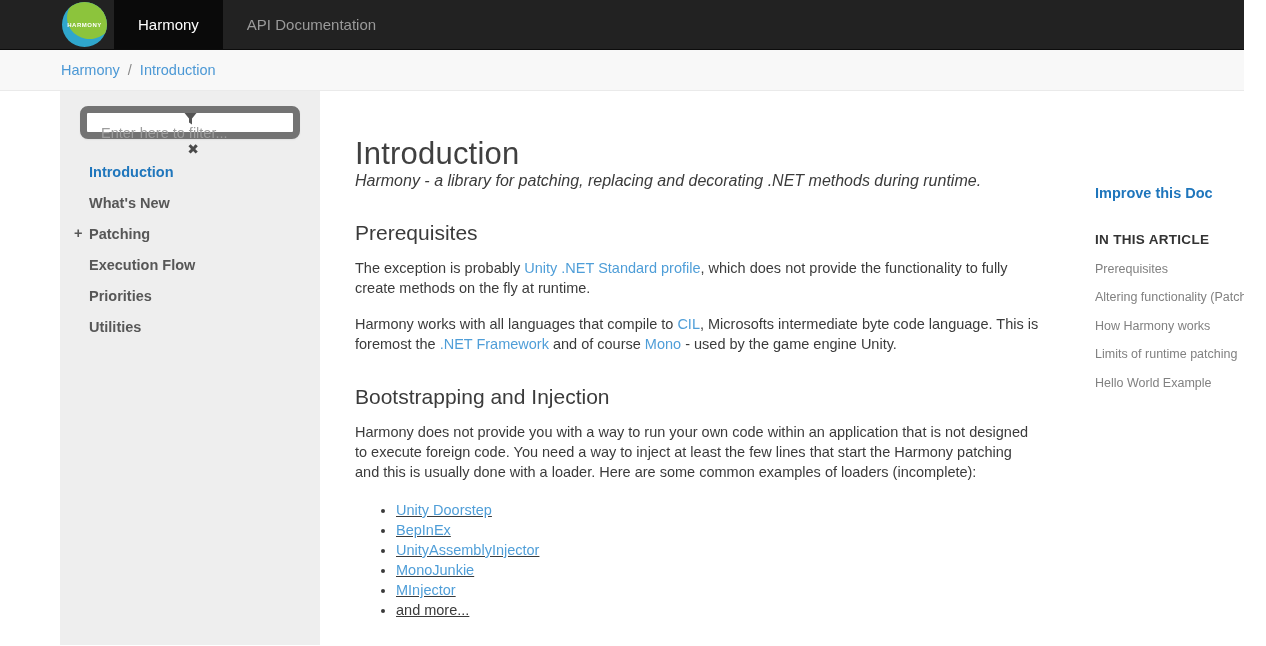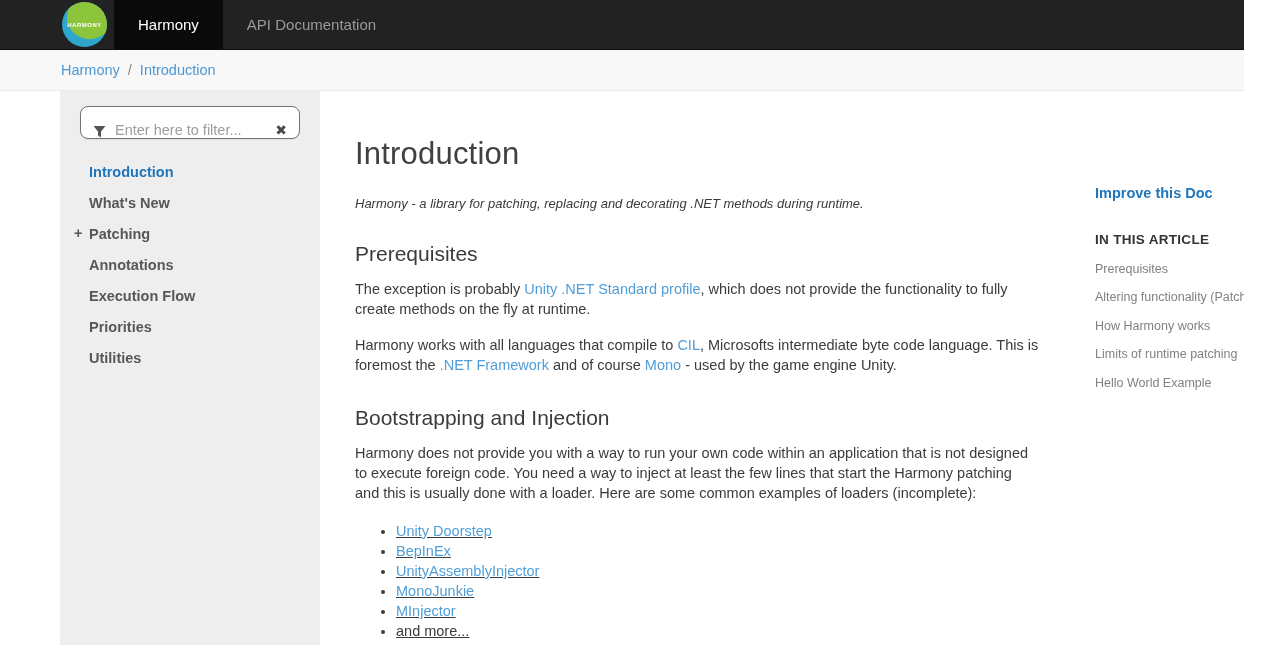--- a/index.html
+++ b/index.html
@@ -27,40 +27,40 @@
   .crumbbar { height:41px; background:#f8f8f8; border-bottom:1px solid #eaeaea;
               display:flex; align-items:center; padding-left:61px; font-size:14.5px; }
   .crumb { color:#4b98d5; text-decoration:none; cursor:pointer; }
   .crumb-sep { color:#8a8a8a; margin:0 8px; }
 
   
   .layout { display:flex; align-items:stretch; height:554px; padding-left:60px; background:#fff; }
 
   
   .sidenav { width:260px; flex:0 0 auto; background:#eee; }
-  .filterbox { margin:15px 20px 0; height:33px; background:#fff; border:1px solid #737373;
-               border-radius:8px; display:flex; align-items:flex-end; padding:0 12px;
-               box-shadow:0 1px 2px rgba(0,0,0,.06); }
+  .filterbox { margin:15px 20px 0; height:33px; background:#fff; border:7px solid #737373;
+               border-radius:8px; display:flex; align-items:center; padding:0 12px;
+               box-shadow:0 1px 2px rgba(0,0,0,.06);flex-direction:column; }
   .filter-icon { flex:0 0 auto; display:block; }
   .filterbox input { border:none; outline:none; background:transparent; flex:1; min-width:0;
                      margin-left:9px; font-size:14.5px; color:#333;
                      font-family:"Liberation Sans","DejaVu Sans",sans-serif; }
   .filterbox input::placeholder { color:#9d9d9d; }
   .clear { color:#4a4a4a; font-size:14px; font-weight:bold; cursor:pointer; margin-left:6px; }
   .nav { list-style:none; margin-top:17px; }
   .nav-item { position:relative; padding:7.5px 6px 7.5px 29px; font-size:14.5px; font-weight:bold;
               color:#575757; cursor:pointer; }
   .nav-item[data-active="true"] { color:#1f76bc; }
   .plus { display:none; position:absolute; left:14px; top:7px; color:#575757; }
   .nav-item[data-expandable="true"] .plus { display:block; }
 
   
   .main { width:685px; flex:0 0 auto; margin-left:35px; }
   h1 { margin-top:45px; font-size:31px; font-weight:400; color:#404040; letter-spacing:.2px; }
-  .subtitle { margin-top:24px; font-size:13px; font-style:italic; color:#3b3b3b; }
+  .subtitle { margin-top:0; font-size:16px; font-style:italic; color:#3b3b3b; }
   h2 { margin:31px 0 13px; font-size:21px; font-weight:400; color:#3b3b3b; }
   p.body { font-size:14.5px; line-height:20px; margin:0 0 16px; color:#3b3b3b; }
   .link, p.body a { color:#4f9ed8; text-decoration:none; cursor:pointer; }
   .loaders { margin:18px 0 16px; padding-left:41px;text-decoration:underline; }
   .loader-item { font-size:14.5px; line-height:20px; color:#3b3b3b; }
   .loader-item[data-link="true"] .loader-label { color:#4f9ed8; cursor:pointer; }
 
   
   .rail { width:171px; flex:0 0 auto; margin-left:55px; overflow:hidden; padding-top:66px; }
   .improve { display:block; font-size:14.5px; font-weight:bold; color:#1f76bc;
@@ -115,24 +115,20 @@
             
             <span class="nav-label">What's New</span>
           </li>
 
 
           <li class="nav-item" data-expandable="true">
             <span class="plus">+</span>
             <span class="nav-label">Patching</span>
           </li>
 
-          <li class="nav-item">
-            
-            <span class="nav-label">Annotations</span>
-          </li>
 
           <li class="nav-item">
             
             <span class="nav-label">Execution Flow</span>
           </li>
 
           <li class="nav-item">
             
             <span class="nav-label">Priorities</span>
           </li>

